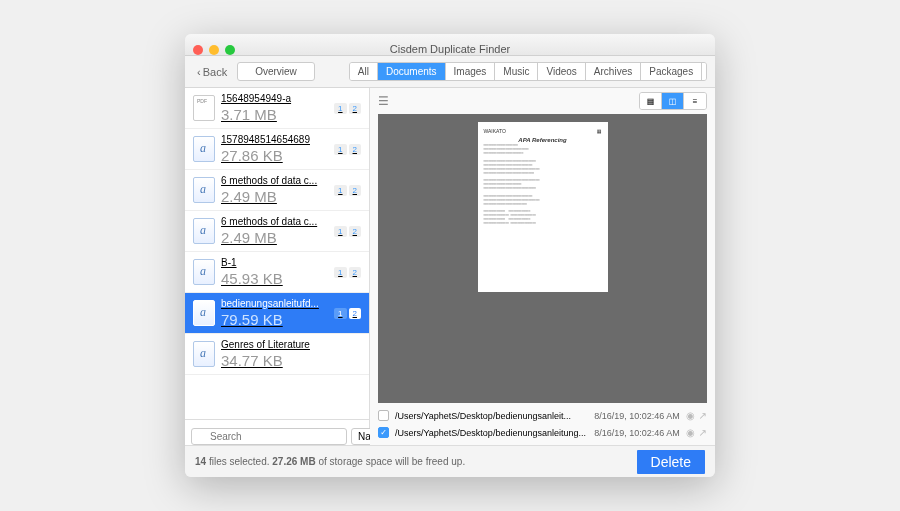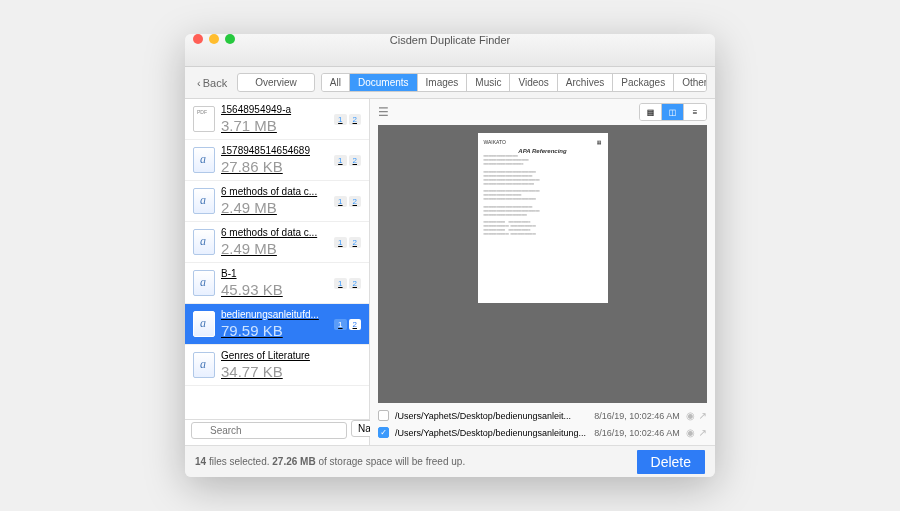--- a/index.html
+++ b/index.html
@@ -1,26 +1,26 @@
 <!DOCTYPE html>
 <html><head>
 <meta charset="utf-8">
 <style>
 * { margin: 0; padding: 0; box-sizing: border-box; font-family: -apple-system, BlinkMacSystemFont, "Helvetica Neue", sans-serif; }
 body { background: #f0f0f0; width: 900px; height: 511px; position: relative; }
 .window { position: absolute; left: 185px; top: 34px; width: 530px; height: 443px; background: #ececec; border-radius: 6px; box-shadow: 0 10px 40px rgba(0,0,0,0.25); display: flex; flex-direction: column; overflow: hidden; }
-.titlebar { height: 33px; background: linear-gradient(#f7f7f7,#e8e8e8); display: flex; align-items: flex-start; padding: 0 8px; border-bottom: 1px solid #d0d0d0; position: relative; }
+.titlebar { height: 22px; background: linear-gradient(#f7f7f7,#e8e8e8); display: flex; align-items: flex-end; padding: 0 8px; border-bottom: 1px solid #d0d0d0; position: relative; }
 .traffic { display: flex; gap: 6px; }
 .dot { width: 10px; height: 10px; border-radius: 50%; }
 .dot.r { background: #ff5f56; } .dot.y { background: #ffbd2e; } .dot.g { background: #27c93f; }
 .title { position: absolute; left: 0; right: 0; text-align: center; font-size: 11px; color: #555; }
 .toolbar { height: 32px; background: #f4f4f4; border-bottom: 1px solid #d8d8d8; display: flex; align-items: center; padding: 0 8px; gap: 6px; font-size: 11px; }
 .back { display: flex; align-items: center; gap: 2px; color: #666; cursor: pointer; padding: 0 4px; }
 .btn { background: #fff; border: 1px solid #ccc; border-radius: 3px; padding: 3px 17px; font-size: 10px; color: #555; cursor: pointer; }
-.tabs { display: flex; border: 1px solid #ccc; border-radius: 3px; overflow: hidden; }
+.tabs { display: flex; border: 1px solid #ccc; border-radius: 3px; overflow: hidden; margin-left: 28px; }
 .tab { padding: 3px 8px; font-size: 10px; color: #555; background: #fff; border-right: 1px solid #ccc; cursor: pointer; }
 .tab:last-child { border-right: none; }
 .tab.active { background: #3b99fc; color: #fff; }
 .body { flex: 1; display: flex; overflow: hidden; }
 .sidebar { width: 185px; background: #fff; border-right: 1px solid #ddd; display: flex; flex-direction: column; }
 .list { flex: 1; overflow: auto; text-decoration: underline; }
 .item { display: flex; align-items: center; padding: 5px 8px; border-bottom: 1px solid #eee; gap: 6px; cursor: pointer; }
 .item.sel { background: #2e7cf6; color: #fff; }
 .icon { width: 22px; height: 26px; background: #fff; border: 1px solid #ccc; border-radius: 2px; flex-shrink: 0; position: relative; }
 .icon.pdf::after { content: "PDF"; font-size: 5px; position: absolute; top: 2px; left: 3px; color: #888; }
@@ -28,21 +28,21 @@
 .icon.doc::after { content: "a"; font-size: 12px; color: #4a7ab8; position: absolute; top: 4px; left: 6px; font-style: italic; font-family: serif; }
 .item.sel .icon { border-color: #fff; }
 .meta { flex: 1; min-width: 0; }
 .name { font-size: 10px; white-space: nowrap; overflow: hidden; text-overflow: ellipsis; }
 .size { font-size: 15px; color: #999; margin-top: 2px; }
 .item.sel .size { color: #cde3ff; }
 .badges { display: flex; gap: 2px; font-size: 8px; }
 .badge { background: #eee; color: #3b99fc; padding: 1px 4px; border-radius: 2px; }
 .item.sel .badge { background: #5a9cf8; color: #fff; }
 .item.sel .badge.b2 { background: #fff; color: #2e7cf6; }
-.searchbar { height: 26px; border-top: 1px solid #ddd; display: flex; align-items: flex-start; padding: 0 6px; gap: 4px; }
+.searchbar { height: 26px; border-top: 1px solid #ddd; display: flex; align-items: flex-end; padding: 0 6px; gap: 4px; }
 .search { flex: 1; border: 1px solid #ccc; border-radius: 3px; font-size: 10px; padding: 2px 4px 2px 18px; background: #fff; position: relative; }
 .searchwrap { position: relative; flex: 1; }
 .searchicon { position: absolute; left: 5px; top: 3px; font-size: 10px; color: #aaa; }
 .sortbtn { font-size: 10px; border: 1px solid #ccc; background: #fff; border-radius: 3px; padding: 2px 6px; cursor: pointer; display: flex; align-items: center; gap: 2px; }
 .main { flex: 1; display: flex; flex-direction: column; background: #f9f9f9; }
 .previewbar { height: 26px; display: flex; align-items: center; justify-content: space-between; padding: 0 8px; }
 .viewtoggle { display: flex; border: 1px solid #ccc; border-radius: 3px; overflow: hidden; }
 .vt { width: 22px; height: 16px; display: flex; align-items: center; justify-content: center; font-size: 8px; background: #fff; border-right: 1px solid #ccc; cursor: pointer; }
 .vt:last-child { border-right: none; }
 .vt.active { background: #3b99fc; color: #fff; }

